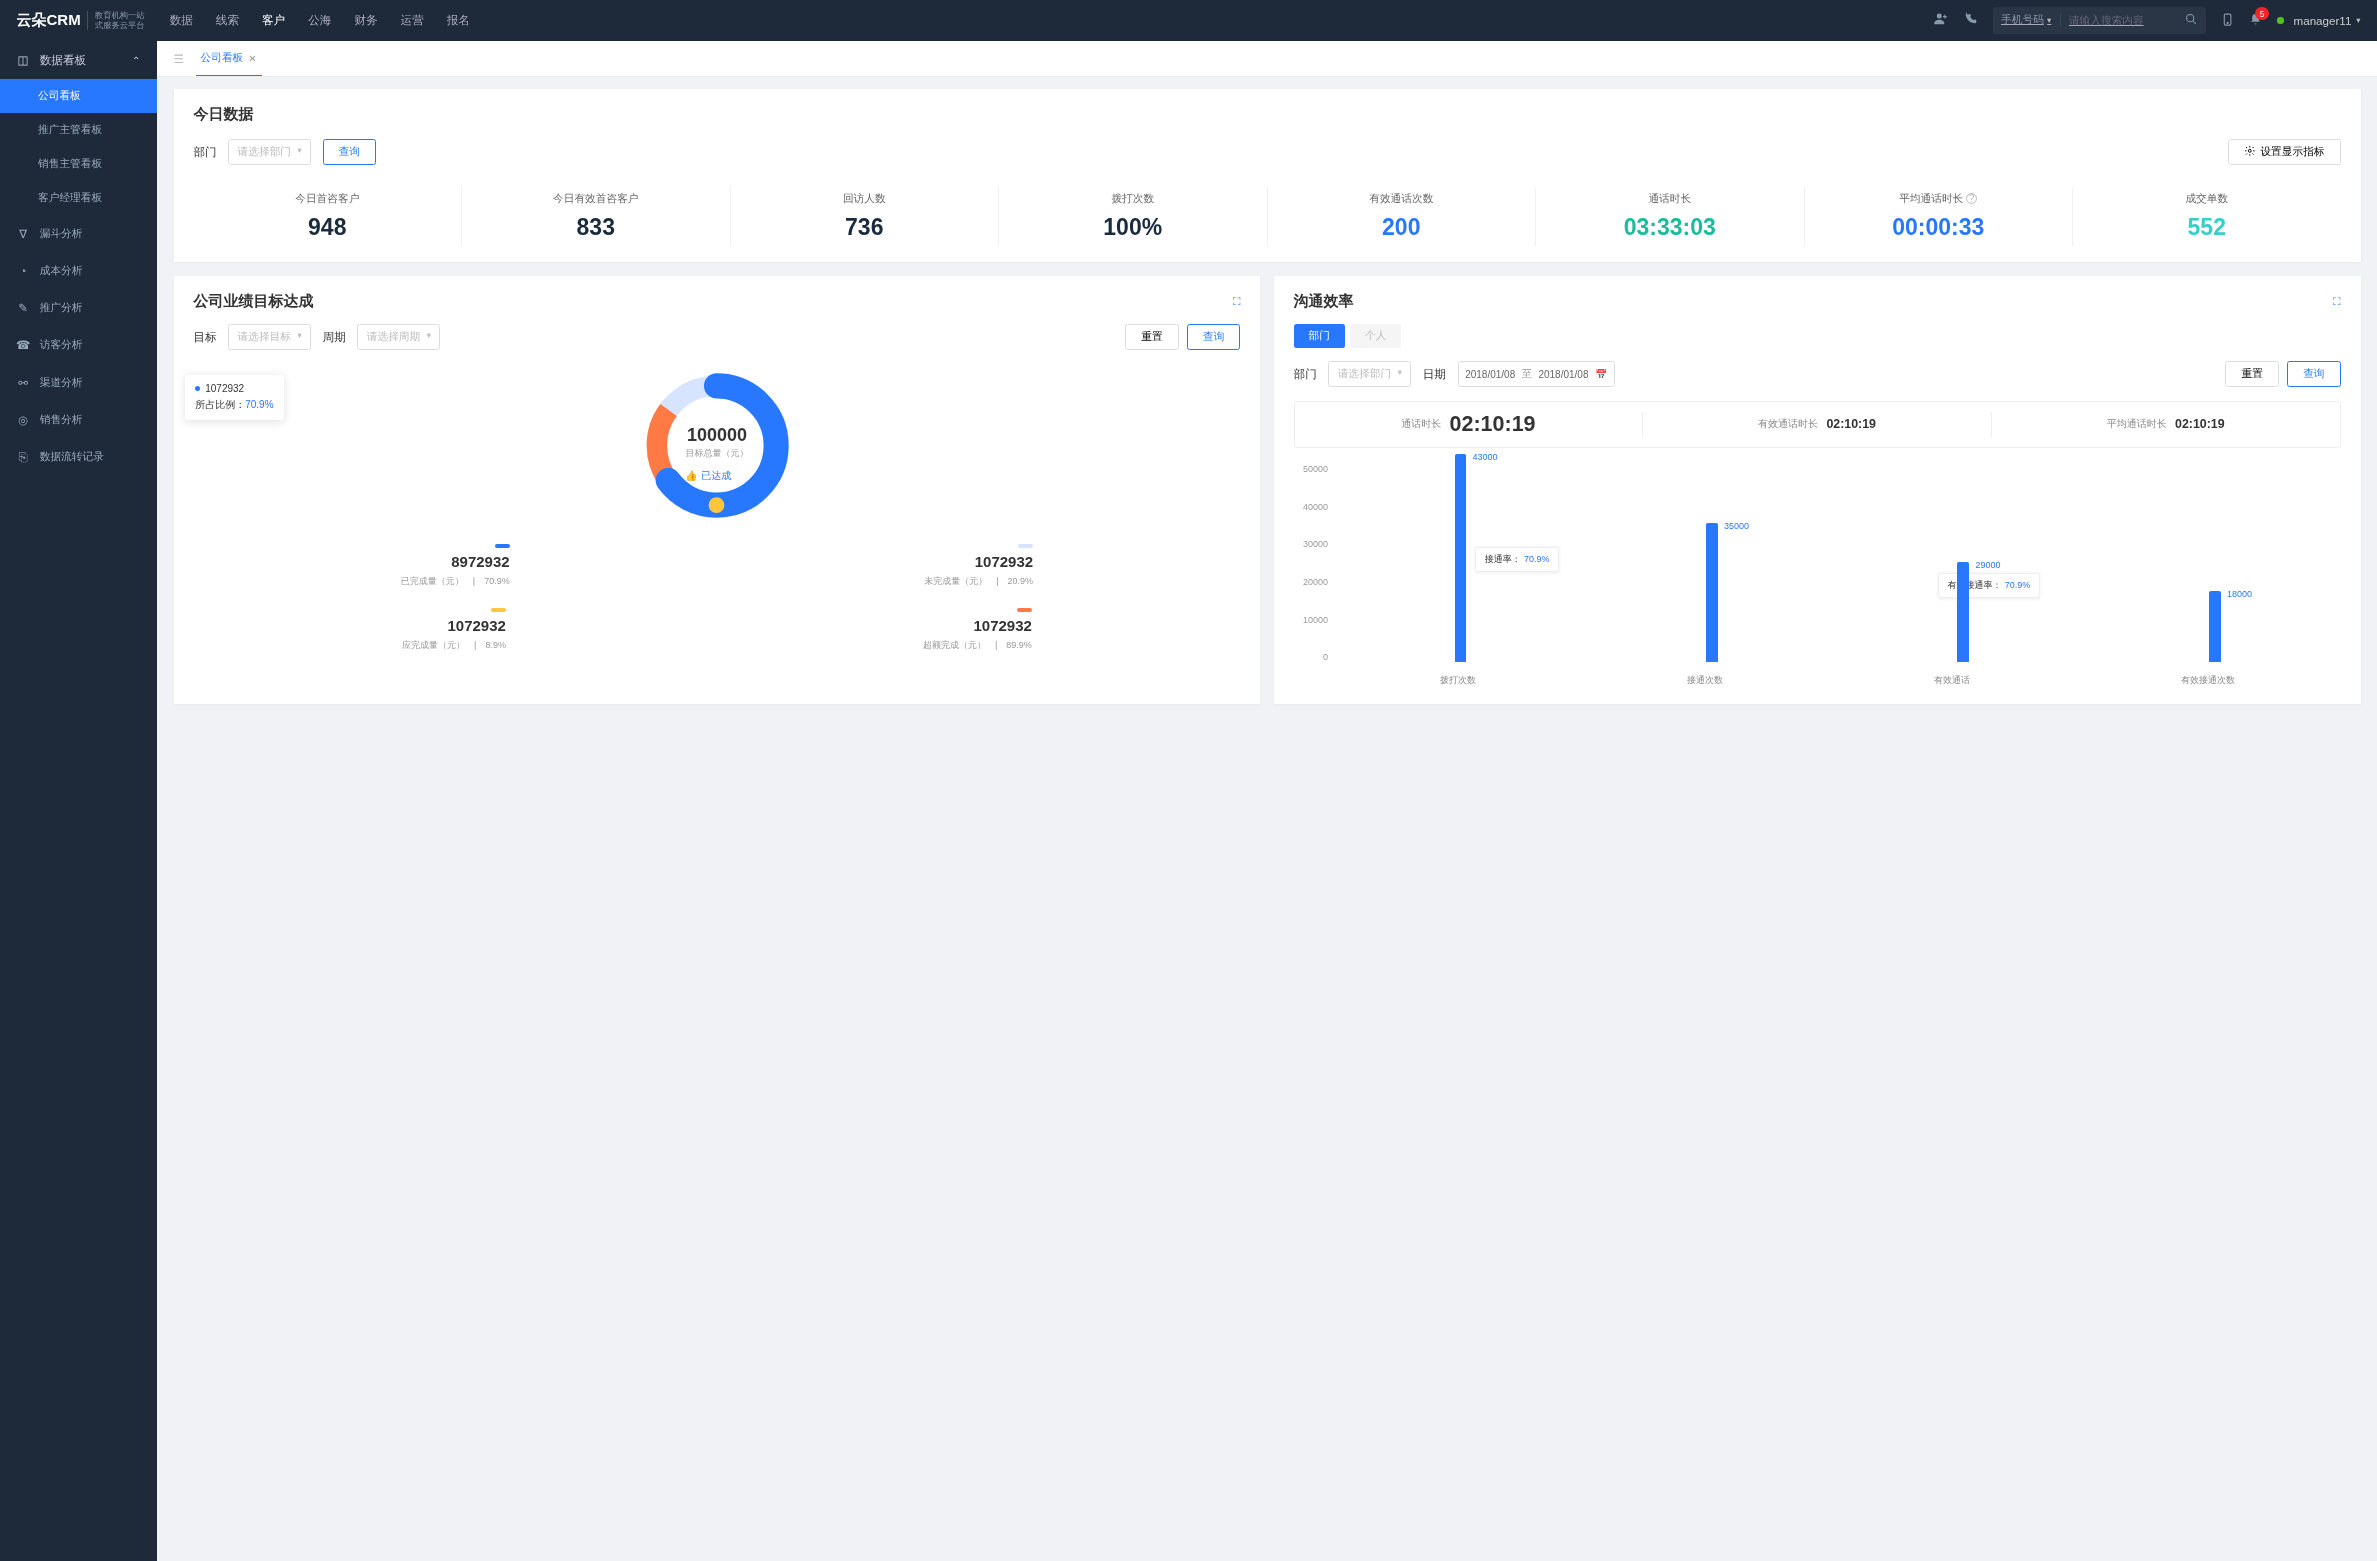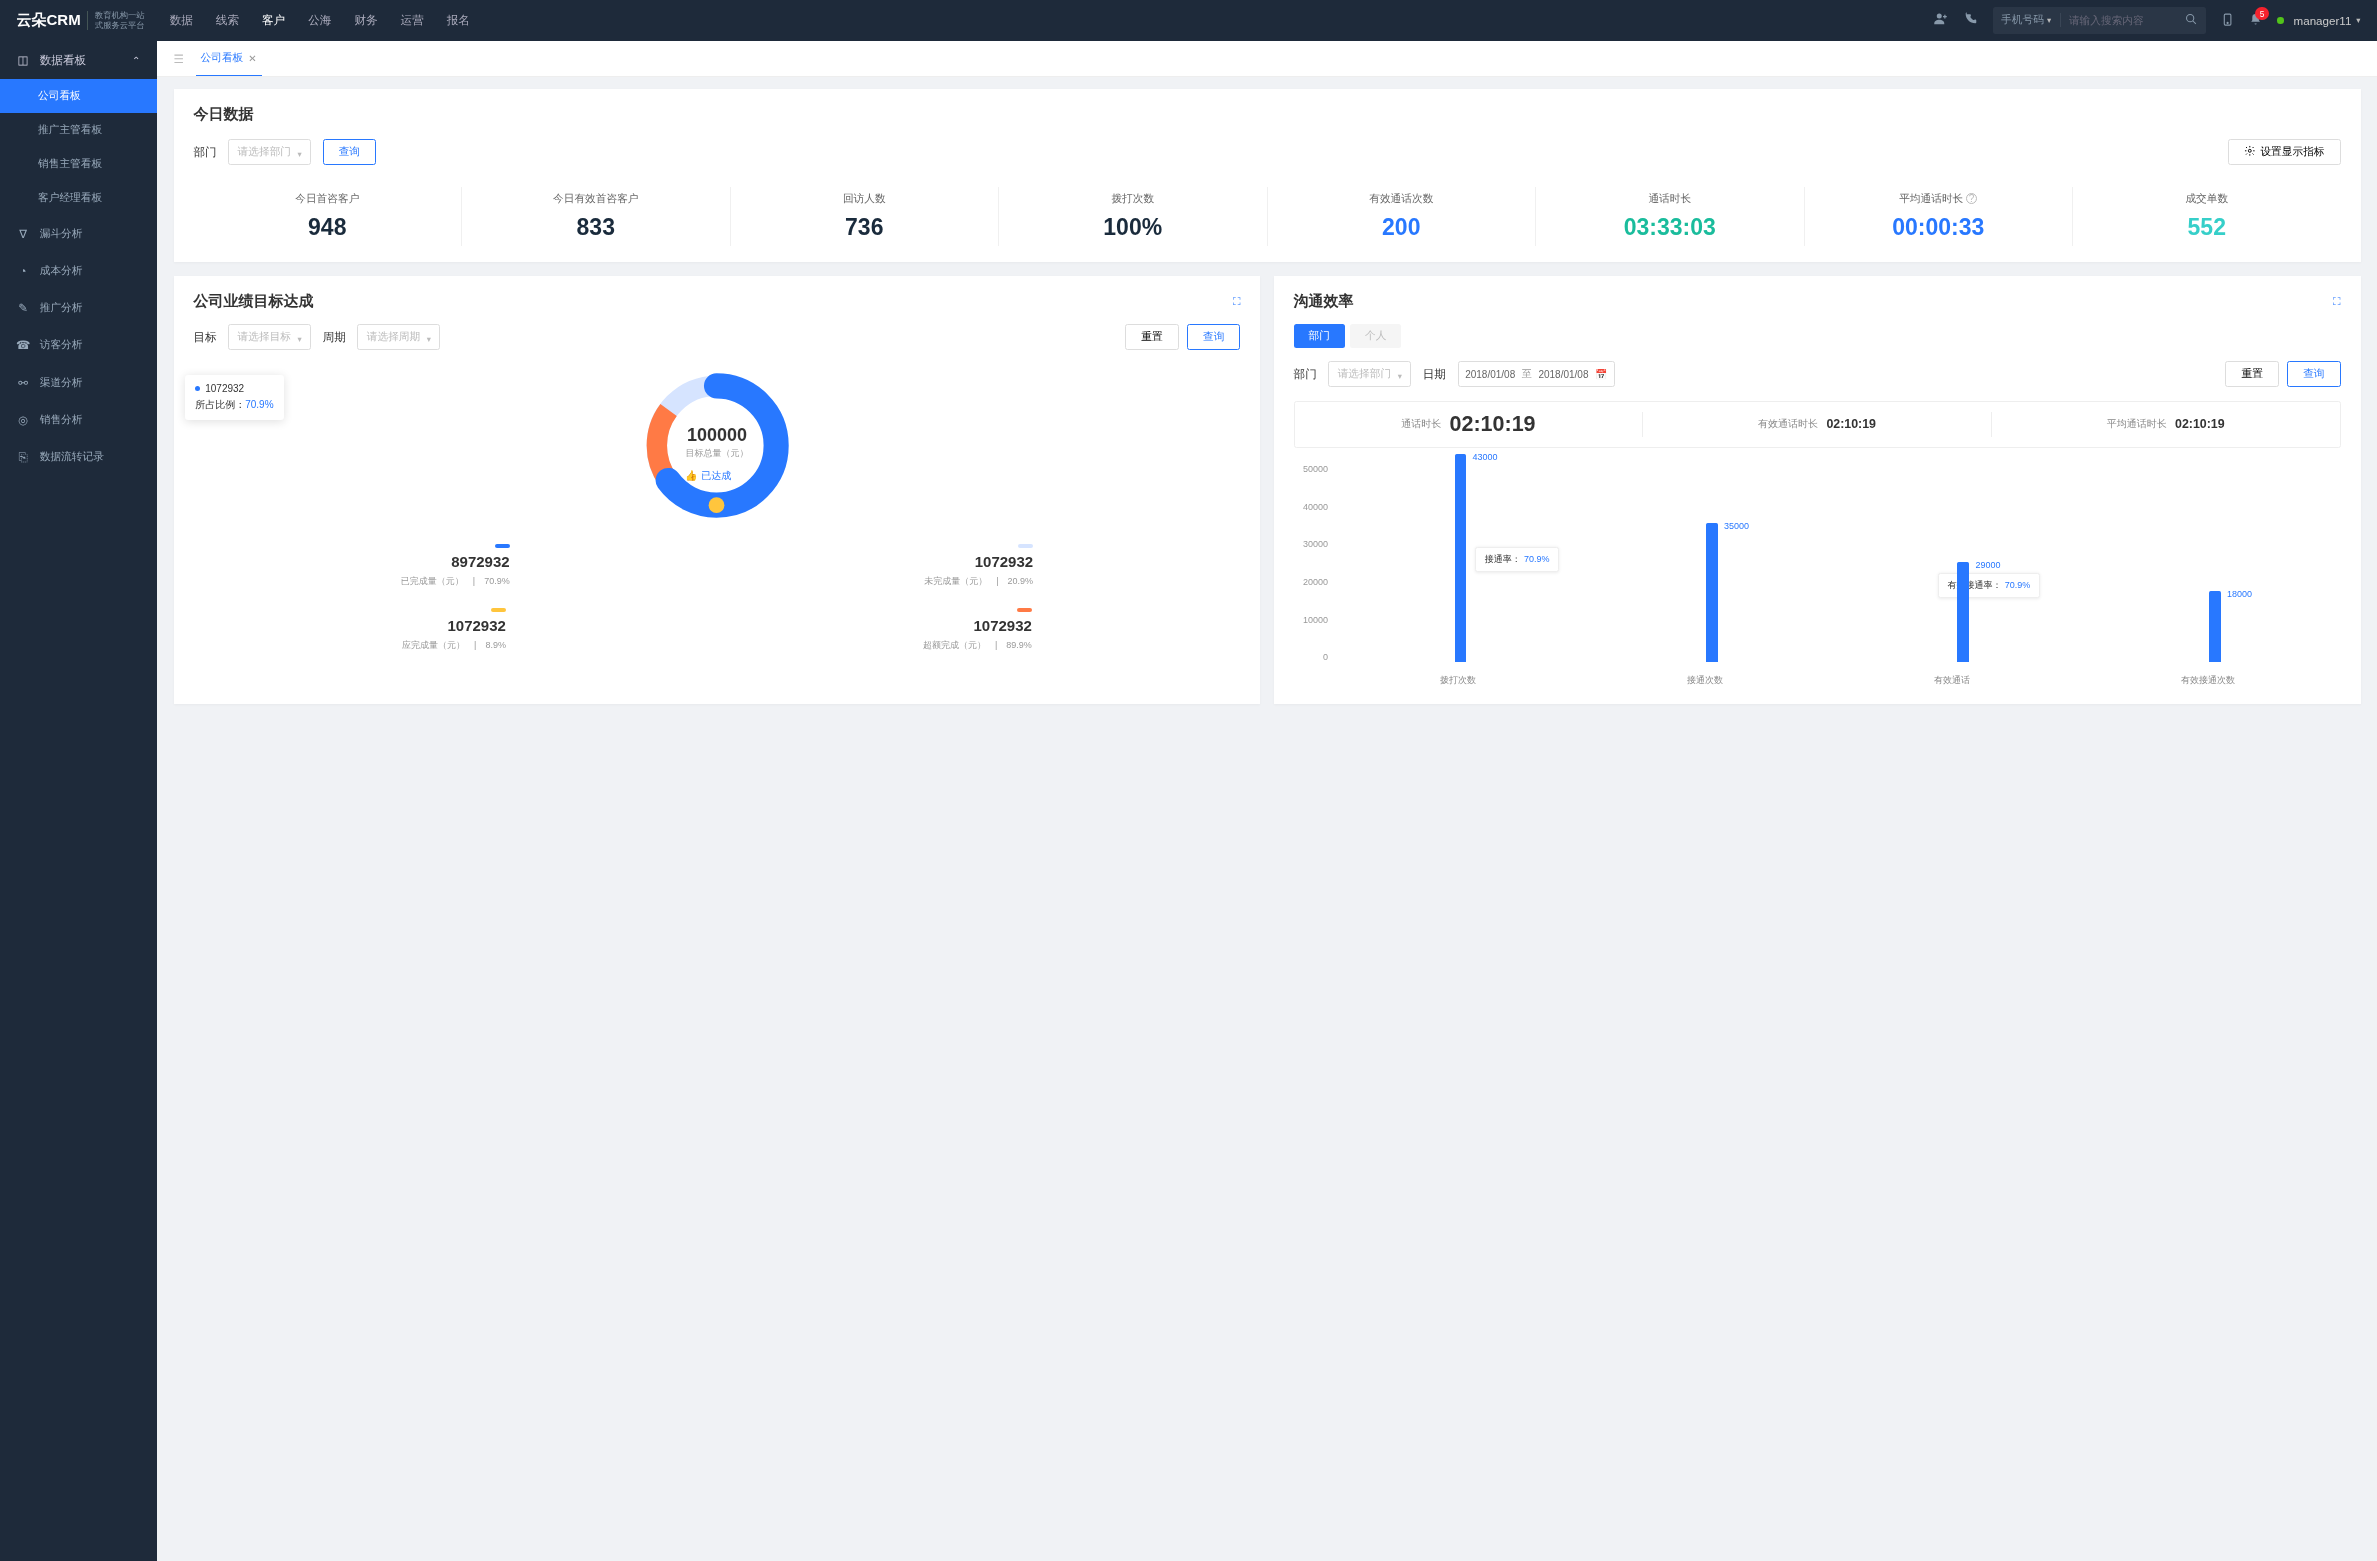--- a/index.html
+++ b/index.html
@@ -7,21 +7,21 @@
     
     .header { height: 41px; background: #1e2a3a; display: flex; align-items: center; padding: 0 16.5px; color: #aab; }
     .logo { display: flex; align-items: center; margin-right: 25px; }
     .logo-text { color: #fff; font-weight: bold; font-size: 15px; margin-right: 6.6px; }
     .logo-sub { font-size: 8.3px; color: #8899aa; line-height: 1.2; border-left: 0.8px solid #455; padding-left: 6.6px; }
     .nav-items { display: flex; gap: 23px; }
     .nav-item { color: #aab; cursor: pointer; font-size: 11.6px; }
     .nav-item.active { color: #fff; font-weight: 500; }
     .header-right { margin-left: auto; display: flex; align-items: center; gap: 15px; }
     .icon-btn { color: #8899aa; cursor: pointer; font-size: 15px; }
-    .search-box { display: flex; align-items: center; background: #2a3646; border-radius: 2.5px; height: 26.4px; }
+    .search-box { display: flex; align-items: center; background: #2a3646; border-radius: 2.5px; height: 26.4px; text-decoration: underline; }
     .search-sel { padding: 0 8.3px; color: #8899aa; border-right: 0.8px solid #3a4656; font-size: 10.7px; display: flex; align-items: center; gap: 3.3px; }
     .search-input { background: transparent; border: none; color: #fff; padding: 0 8.3px; width: 116px; outline: none; font-size: 10.7px; }
     .search-input::placeholder { color: #667; }
     .search-ico { padding: 0 8.3px; color: #8899aa; cursor: pointer; }
     .badge { position: relative; }
     .badge-num { position: absolute; top: -5px; right: -6.6px; background: #f5222d; color: #fff; font-size: 8.3px; border-radius: 6.6px; min-width: 13.2px; height: 13.2px; display: flex; align-items: center; justify-content: center; padding: 0 3.3px; }
     .status-dot { width: 6.6px; height: 6.6px; background: #52c41a; border-radius: 50%; display: inline-block; margin-right: 5px; }
     .user-menu { display: flex; align-items: center; color: #ccc; cursor: pointer; gap: 5px; }
     
     .container { display: flex; height: calc(100vh - 41px); }
@@ -37,21 +37,21 @@
     .tabs-bar { background: #fff; padding: 0 16.5px; display: flex; align-items: center; gap: 11.6px; border-bottom: 0.8px solid #eee; height: 36px; }
     .tabs-bar .burger { color: #bbb; cursor: pointer; }
     .tab { display: flex; align-items: center; gap: 5px; color: #2878ff; padding: 10px 5px; border-bottom: 1.7px solid #2878ff; font-size: 10.7px; }
     .tab-close { color: #999; cursor: pointer; font-size: 10px; }
     
     .content { padding: 11.6px 16.5px; display: flex; flex-direction: column; gap: 13.2px; }
     .panel { background: #fff; border-radius: 0; padding: 16.5px 20px; box-shadow: 0 0.8px 2.5px rgba(0,0,0,0.04); }
     .panel-title { font-size: 15px; font-weight: 600; margin-bottom: 15px; }
     .filter-row { display: flex; align-items: center; gap: 11.6px; }
     .filter-label { font-size: 11.6px; color: #333; }
-    .select { border: 0.8px solid #ddd; border-radius: 2.5px; padding: 5px 8.3px; color: #bbb; cursor: pointer; display: flex; align-items: flex-end; gap: 6.6px; font-size: 10.7px; min-width: 74px; justify-content: space-between; }
+    .select { border: 0.8px solid #ddd; border-radius: 2.5px; padding: 5px 8.3px; color: #bbb; cursor: pointer; display: flex; align-items: flex-start; gap: 6.6px; font-size: 10.7px; min-width: 74px; justify-content: space-between; }
     .btn { border: 0.8px solid #ddd; background: #fff; padding: 5px 15px; border-radius: 2.5px; cursor: pointer; font-size: 10.7px; }
     .btn-primary { border-color: #2878ff; color: #2878ff; }
     .btn-settings { margin-left: auto; display: flex; align-items: center; gap: 5px; }
     
     .metrics { display: flex; margin-top: 21.5px; }
     .metric { flex: 1; text-align: center; border-right: 0.8px solid #f0f0f0; padding: 5px 0; }
     .metric:last-child { border-right: none; }
     .metric-label { font-size: 10.7px; color: #666; margin-bottom: 8.3px; display: flex; align-items: center; justify-content: center; gap: 2.5px; }
     .metric-value { font-size: 23px; font-weight: 700; }
     .c-dark { color: #1a2b3c; }

